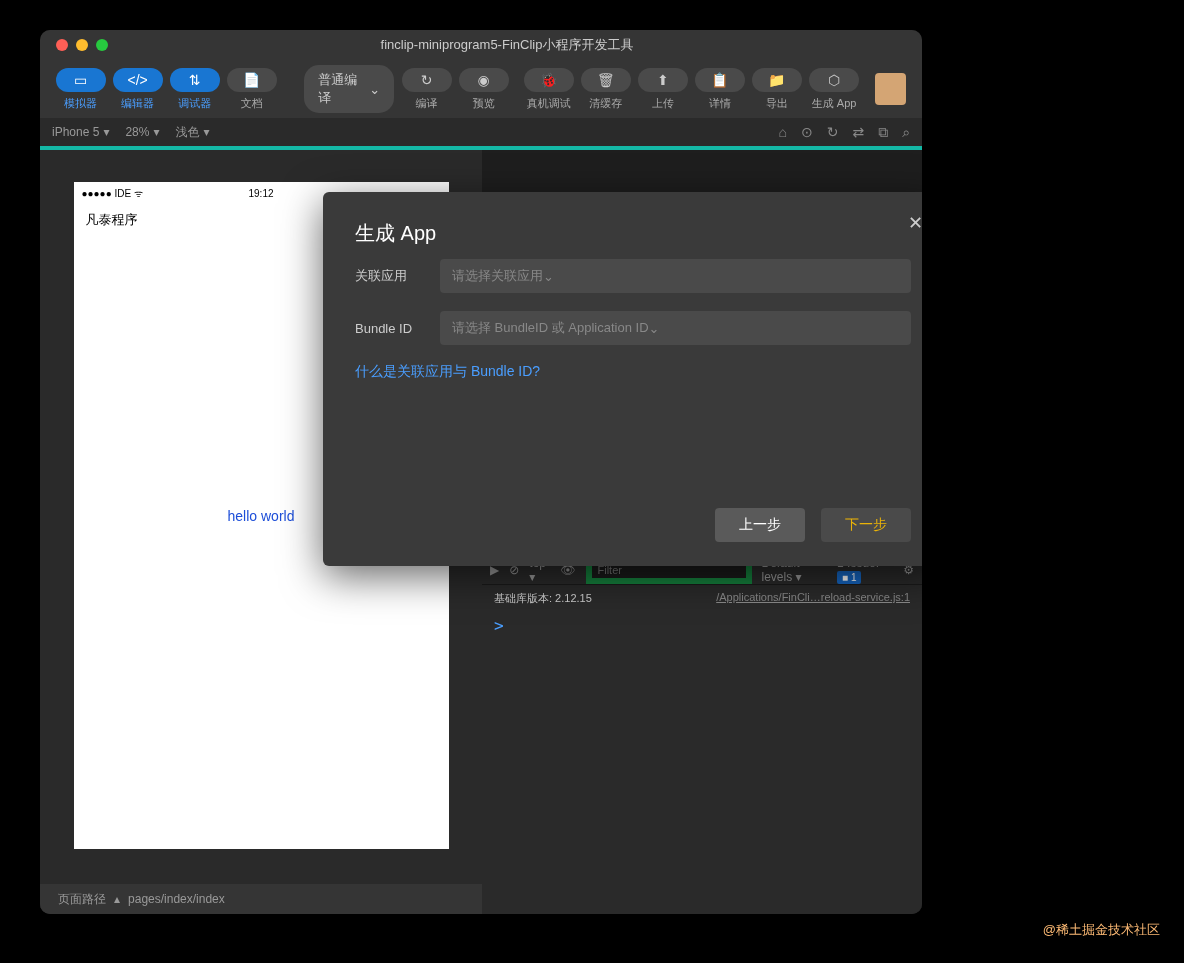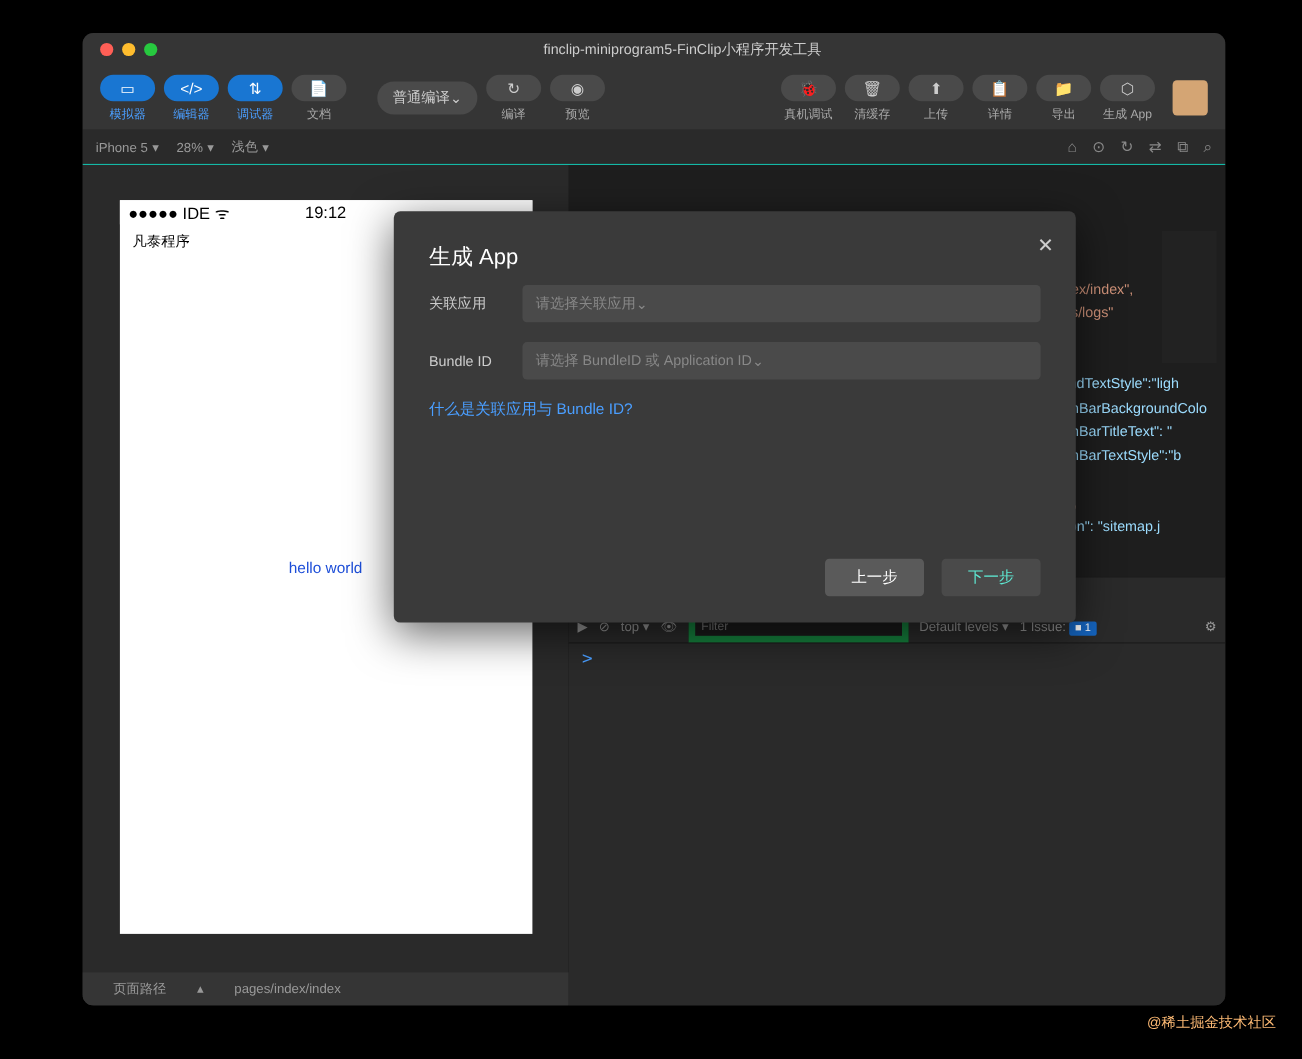--- a/index.html
+++ b/index.html
@@ -1,49 +1,49 @@
 <!DOCTYPE html>
 <html><head>
 <meta charset="utf-8">
 <style>
 * { margin:0; padding:0; box-sizing:border-box; font-family:-apple-system,BlinkMacSystemFont,"Segoe UI",sans-serif; }
 body { background:#000; width:1184px; height:963px; position:relative; overflow:hidden; }
-.window { position:absolute; left:40px; top:30px; width:1039px; height:884px; background:#1e1e1e; border-radius:10px; overflow:hidden;margin-left:35px; }
+.window { position:absolute; left:40px; top:30px; width:882px; height:884px; background:#1e1e1e; border-radius:10px; overflow:hidden; }
 .titlebar { height:30px; display:flex; align-items:center; padding:0 16px; background:#353535; }
 .traffic { display:flex; gap:8px; }
 .dot { width:12px; height:12px; border-radius:50%; }
 .dot.red{background:#ff5f56}.dot.yel{background:#ffbd2e}.dot.grn{background:#27c93f}
 .title { flex:1; text-align:center; color:#ccc; font-size:13px; }
 .toolbar { height:58px; background:#353535; display:flex; align-items:center; padding:0 16px; gap:8px; }
 .tb-btn { display:flex; flex-direction:column; align-items:center; gap:2px; min-width:48px; cursor:pointer; }
 .tb-icon { width:50px; height:24px; border-radius:12px; display:flex; align-items:center; justify-content:center; font-size:14px; }
 .tb-icon.blue{background:#1976d2;color:#fff}
 .tb-icon.gray{background:#4a4a4a;color:#ccc}
 .tb-label{font-size:11px;color:#aaa;margin-top:2px}
 .tb-label.blue{color:#4a9eff}
 .compile-sel{background:#4a4a4a;color:#ccc;padding:6px 14px;border-radius:15px;font-size:13px;display:flex;align-items:center;margin-left:20px}
 .spacer{flex:1}
 .avatar{width:32px;height:32px;background:#d4a574;border-radius:4px;margin-left:8px}
-.secondbar{height:32px;background:#2a2a2a;display:flex;align-items:center;padding:0 12px;gap:16px;color:#999;font-size:12px;border-bottom:1px solid #14b8a6}
+.secondbar{height:32px;background:#2a2a2a;display:flex;align-items:center;padding:0 12px;gap:16px;color:#999;font-size:12px;border-bottom:4px solid #14b8a6}
 .sb-drop{display:flex;align-items:center;gap:4px;cursor:pointer}
 .sb-icons{display:flex;gap:14px;margin-left:auto}
 .sb-icons span{cursor:pointer;font-size:14px;color:#888}
 .tab-bar{position:absolute;left:740px;top:120px;height:32px;display:flex;align-items:center;background:#2a2a2a}
 .tab{display:flex;align-items:center;gap:6px;padding:6px 10px;background:#1e1e1e;color:#ccc;font-size:12px}
 .tab-icon{color:#f9a825;font-weight:bold}
 .tab-close{color:#888;margin-left:6px;cursor:pointer}
 .split-icons{position:absolute;right:12px;top:126px;display:flex;gap:10px;color:#888;font-size:14px}
 .main{display:flex;height:calc(100% - 120px)}
 .simulator{width:442px;background:#2a2a2a;display:flex;flex-direction:column;align-items:center;padding-top:32px}
 .phone{width:375px;height:667px;background:#fff;position:relative}
-.statusbar{height:22px;background:#fff;display:flex;align-items:center;padding:0 8px;font-size:15px;color:#000}
+.statusbar{height:22px;background:#fff;display:flex;align-items:center;padding:0 8px;font-size:10px;color:#000}
 .statusbar .time{position:absolute;left:50%;transform:translateX(-50%)}
 .navbar{height:32px;display:flex;align-items:center;padding:0 12px;font-size:13px;color:#000}
 .content{position:absolute;top:50%;left:50%;transform:translate(-50%,-50%);font-size:14px;color:#1d4ed8}
-.bottombar{position:absolute;bottom:0;left:0;width:442px;height:30px;background:#353535;display:flex;align-items:center;padding:0 28px;gap:28px;color:#999;font-size:12px}
+.bottombar{position:absolute;bottom:0;left:0;width:442px;height:30px;background:#353535;display:flex;align-items:center;padding:0 18px;gap:8px;color:#999;font-size:12px}
 .editor{flex:1;background:#1e1e1e;position:relative;padding-top:32px}
 .code{position:absolute;left:420px;top:60px;font-family:Menlo,monospace;font-size:13px;line-height:1.6;color:#ccc;white-space:pre}
 .code .str{color:#ce9178}.code .key{color:#9cdcfe}.code .pun{color:#ccc}
 .minimap{position:absolute;right:8px;top:60px;width:50px;height:120px;background:#252525;opacity:0.6}
 .devtools{position:absolute;left:442px;bottom:0;right:0;height:390px;background:#2a2a2a;border-top:1px solid #1a1a1a}
 .dt-tabs{height:30px;display:flex;align-items:center;padding:0 20px;gap:20px;color:#999;font-size:12px}
 .dt-tab{cursor:pointer;padding:6px 0}
 .dt-tab.active{color:#fff;border-bottom:2px solid #fff}
 .dt-bar{height:30px;display:flex;align-items:center;padding:0 8px;gap:10px;color:#999;font-size:12px;border-bottom:1px solid #1a1a1a}
 .filter-inp{background:#1a1a1a;border:6px solid #15803d;color:#ccc;padding:2px 6px;font-size:11px;width:200px}
@@ -55,21 +55,21 @@
 .modal-title{color:#fff;font-size:20px;margin-bottom:12px}
 .modal-close{position:absolute;right:20px;top:20px;color:#ccc;font-size:18px;cursor:pointer}
 .modal-sub{color:#ccc;font-size:14px;margin-bottom:24px}
 .form-row{display:flex;align-items:center;margin-bottom:18px}
 .form-label{width:85px;color:#ccc;font-size:13px}
 .form-select{flex:1;background:#4a4a4a;border-radius:4px;padding:8px 12px;color:#888;font-size:13px;display:flex;align-items:center;cursor:pointer}
 .form-link{color:#4a9eff;font-size:14px;margin-top:10px;cursor:pointer}
 .modal-btns{position:absolute;bottom:24px;right:32px;display:flex;gap:16px}
 .btn{padding:8px 24px;border-radius:4px;font-size:14px;cursor:pointer;border:none}
 .btn.sec{background:#5a5a5a;color:#fff}
-.btn.pri{background:#4a4a4a;color:#5eead4}
+.btn.pri{background:#4a4a4a;color:#eab308}
 .watermark{position:absolute;right:24px;bottom:24px;color:#fdba74;font-size:13px}
 </style>
 </head>
 <body>
 
 <div class="window">
   <div class="titlebar">
     <div class="traffic">
       <div class="dot red"></div>
       <div class="dot yel"></div>
@@ -211,20 +211,24 @@
     <div class="dt-bar">
       <span>▶</span>
       <span>⊘</span>
       <span><span>top</span> ▾</span>
       <span>👁</span>
       <input class="filter-inp" placeholder="Filter" style="">
       <span><span>Default levels</span> ▾</span>
       <span><span>1 Issue:</span> <span class="issue-badge">■ <span>1</span></span></span>
       <span style="margin-left:auto">⚙</span>
     </div>
+    <div class="dt-log">
+      <span>基础库版本: 2.12.15</span>
+      <span class="link">/Applications/FinCli…reload-service.js:1</span>
+    </div>
     <div class="dt-prompt">&gt;</div>
   </div>
 
   <div class="modal-overlay">
     <div class="modal-title">生成 App</div>
     <div class="modal-close">✕</div>
     <div class="form-row">
       <div class="form-label">关联应用</div>
       <div class="form-select">
           <span>请选择关联应用</span>

